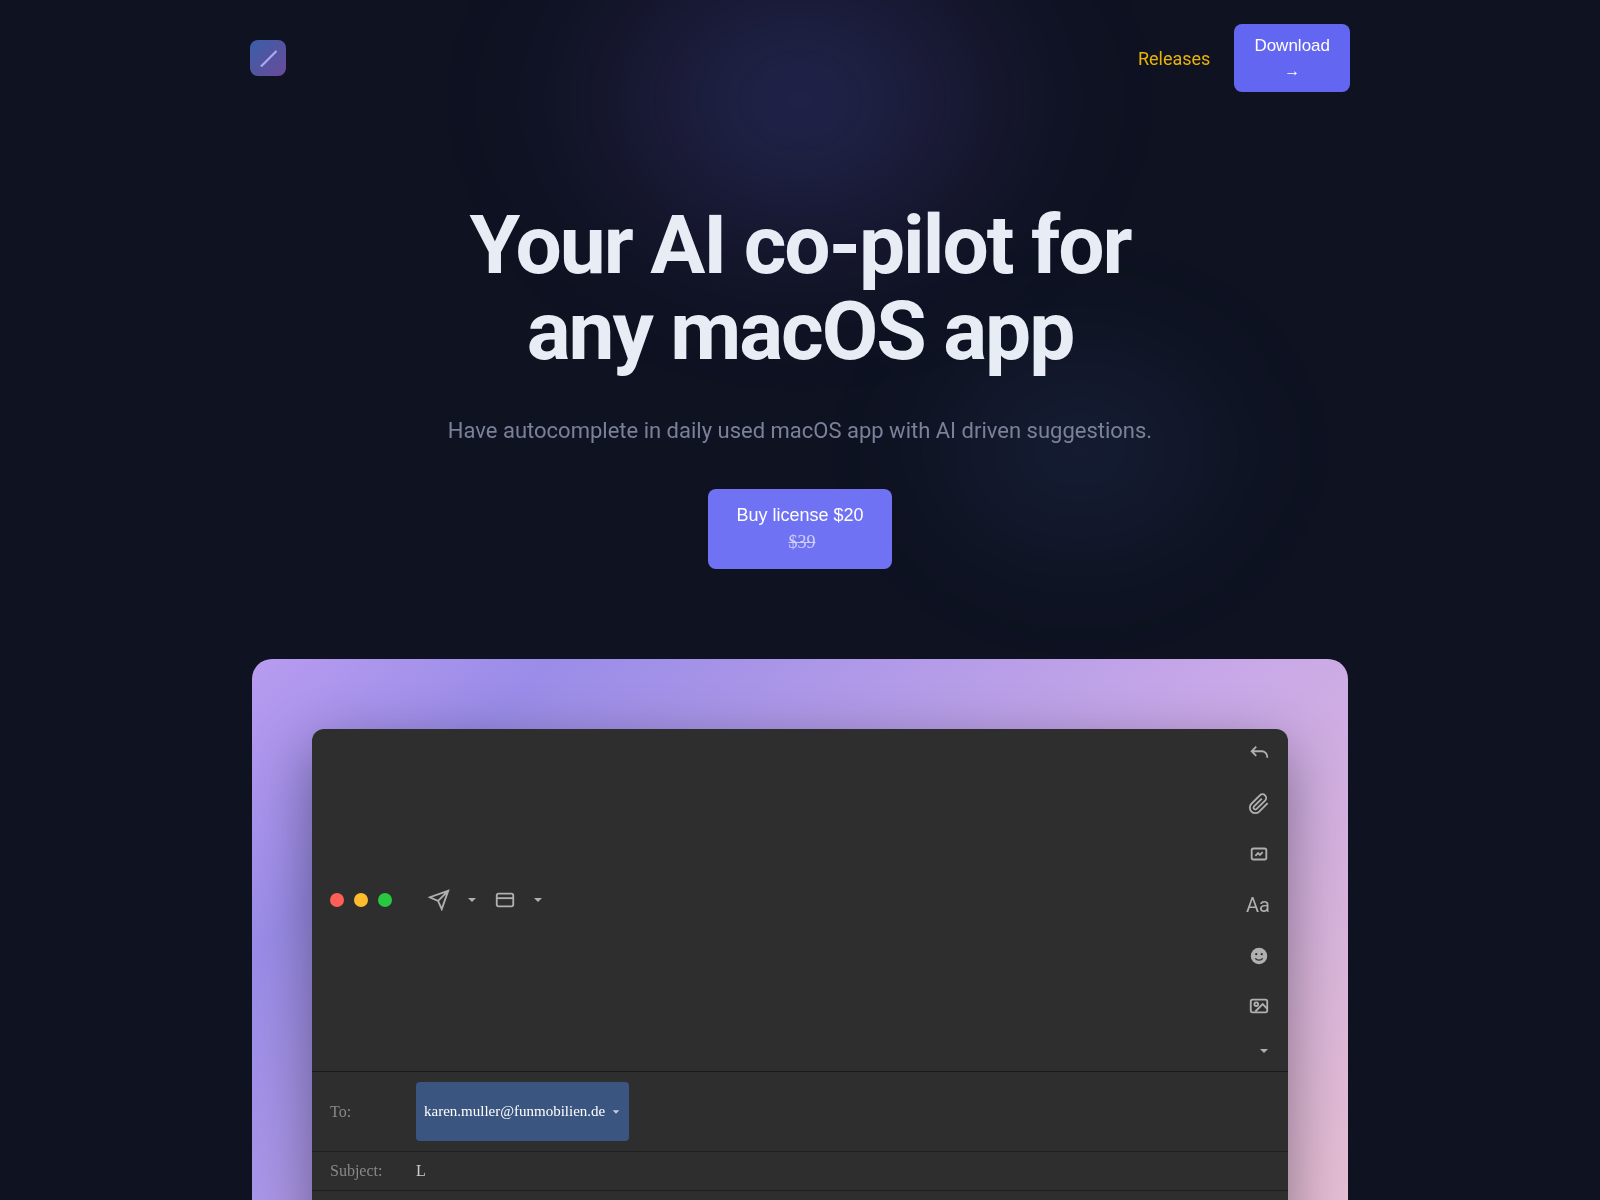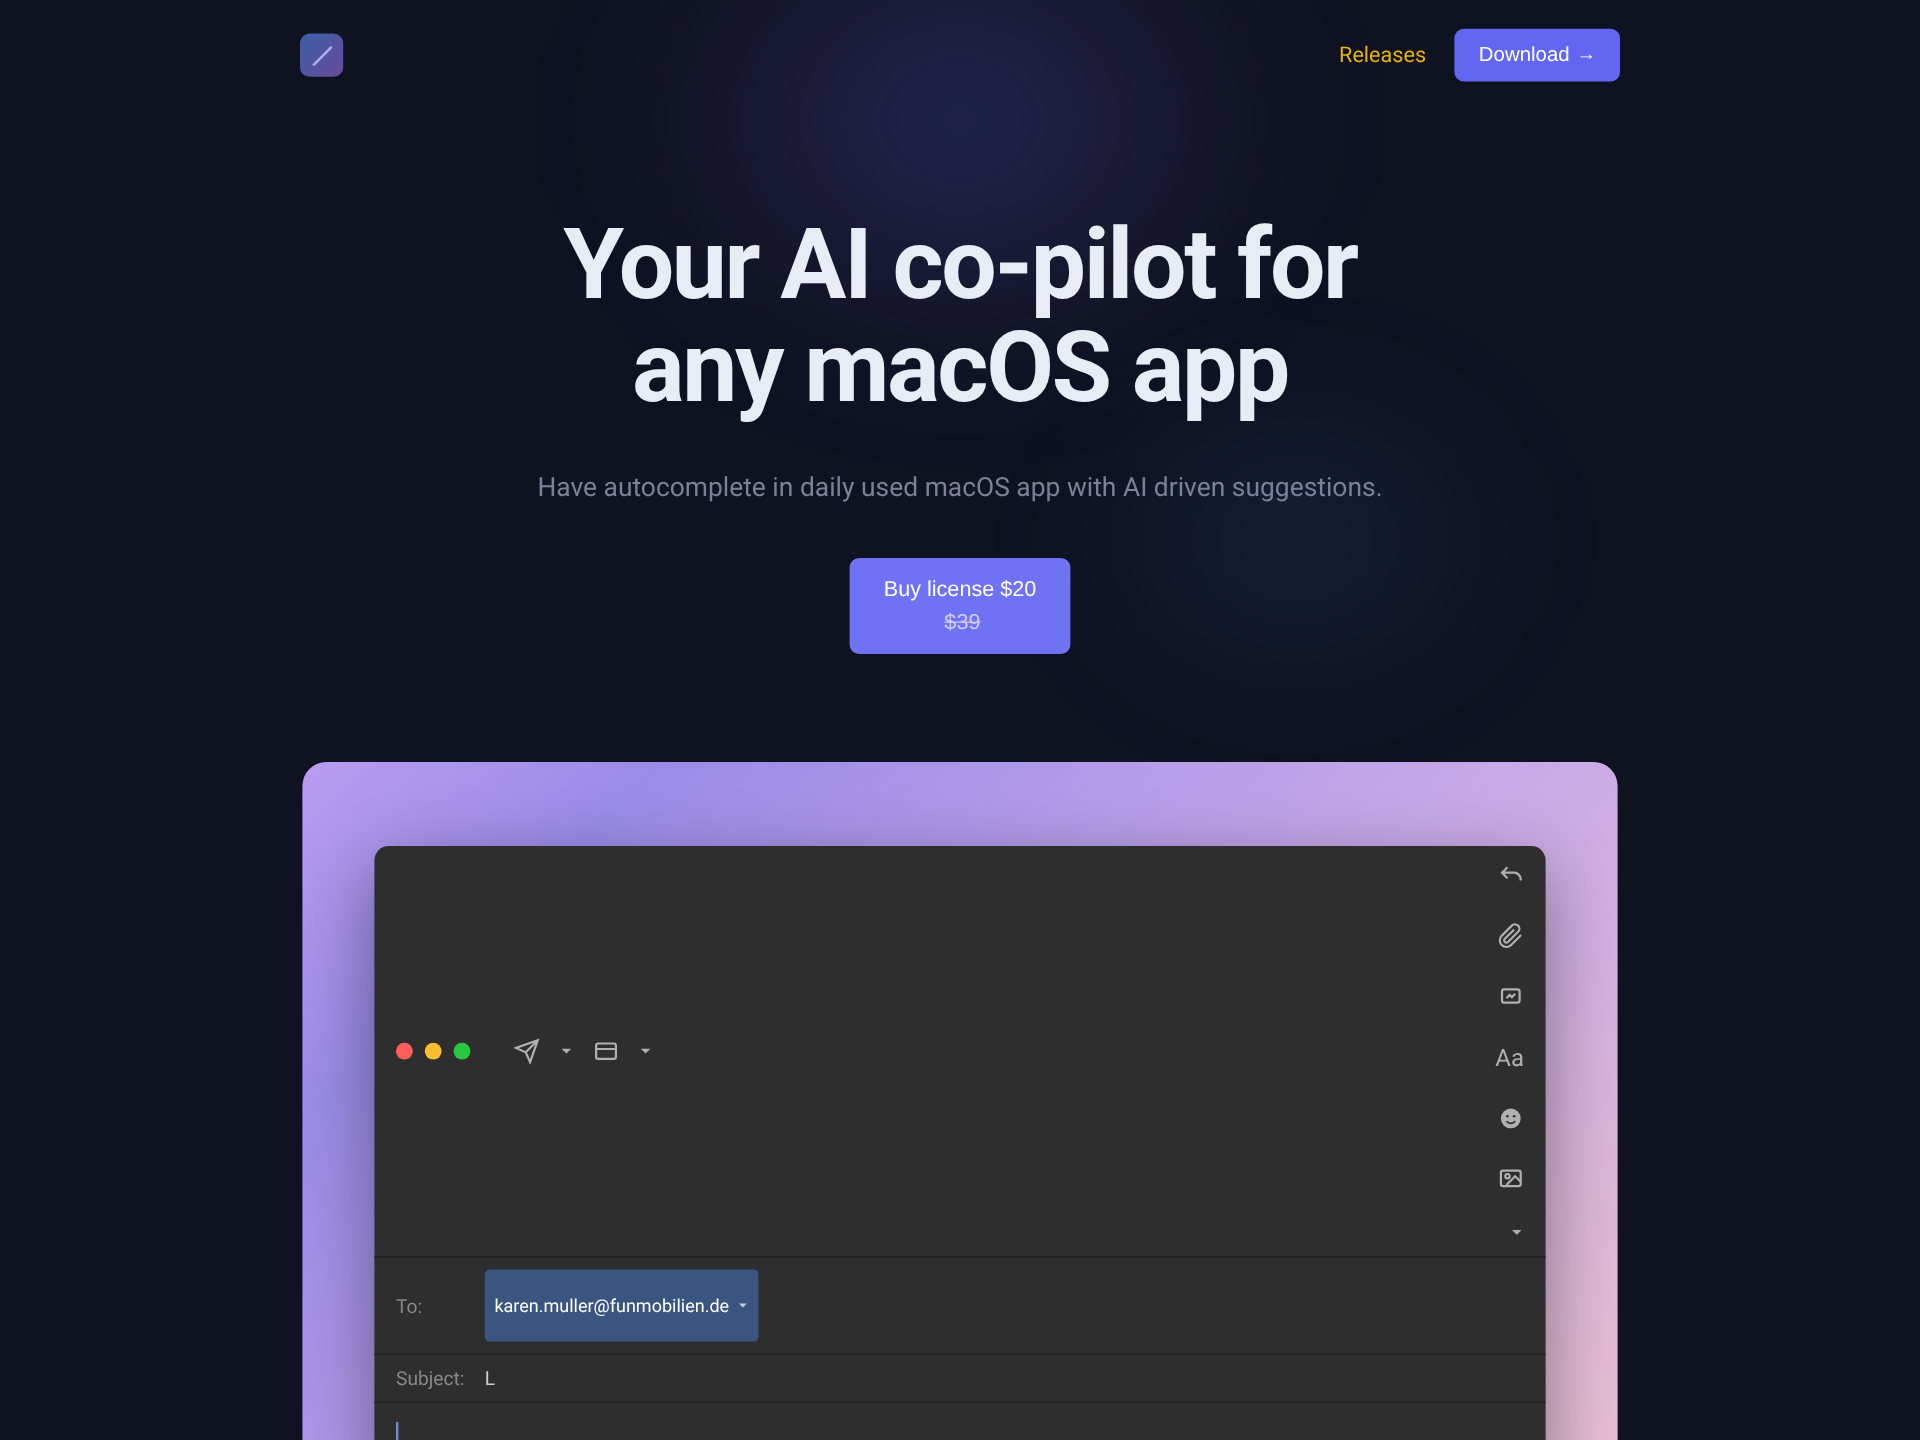--- a/index.html
+++ b/index.html
@@ -75,20 +75,21 @@
   color: #fff;
   border: none;
   padding: 12px 20px;
   border-radius: 8px;
   font-size: 17px;
   font-weight: 500;
   cursor: pointer;
   display: flex;
   align-items: center;
   gap: 6px;
+  flex-direction: column;
 }
 .arrow { font-size: 16px; }
 .hero {
   text-align: center;
   padding-top: 110px;
   position: relative;
   z-index: 5;
 }
 .hero h1 {
   font-size: 82px;
@@ -114,20 +115,21 @@
   margin-top: 46px;
   display: inline-flex;
   align-items: center;
   gap: 6px;
   flex-direction: column;
 }
 .strike {
   text-decoration: line-through;
   opacity: 0.65;
   margin-left: 4px;
+  font-family: Liberation Serif, serif;
 }
 .demo-wrap {
   width: 1096px;
   margin: 90px auto 0;
   background: linear-gradient(135deg, #b89cf0 0%, #9a8ce8 15%, #c8a8e8 50%, #e8c0d0 85%, #f0d0c0 100%);
   border-radius: 20px 20px 0 0;
   padding: 70px 60px 0;
   position: relative;
   overflow: hidden;
 }
@@ -164,21 +166,22 @@
 .tl-g { background: #28c840; }
 .tb-icon { color: #b0b0b0; cursor: pointer; display: flex; align-items: center; }
 .tb-icon svg { width: 22px; height: 22px; }
 .tb-chevron svg { width: 12px; height: 12px; }
 .mail-field {
   display: flex;
   align-items: center;
   padding: 10px 18px;
   border-bottom: 1px solid #1f1f1f;
   font-size: 16px;
-  gap: 10px;
+  gap: 22px;
+  font-family: Liberation Serif, serif;
 }
 .field-label { color: #888; width: 64px; }
 .recipient-pill {
   background: #3a5580;
   padding: 21px 8px;
   border-radius: 4px;
   display: flex;
   align-items: center;
   gap: 6px;
   font-size: 15px;

